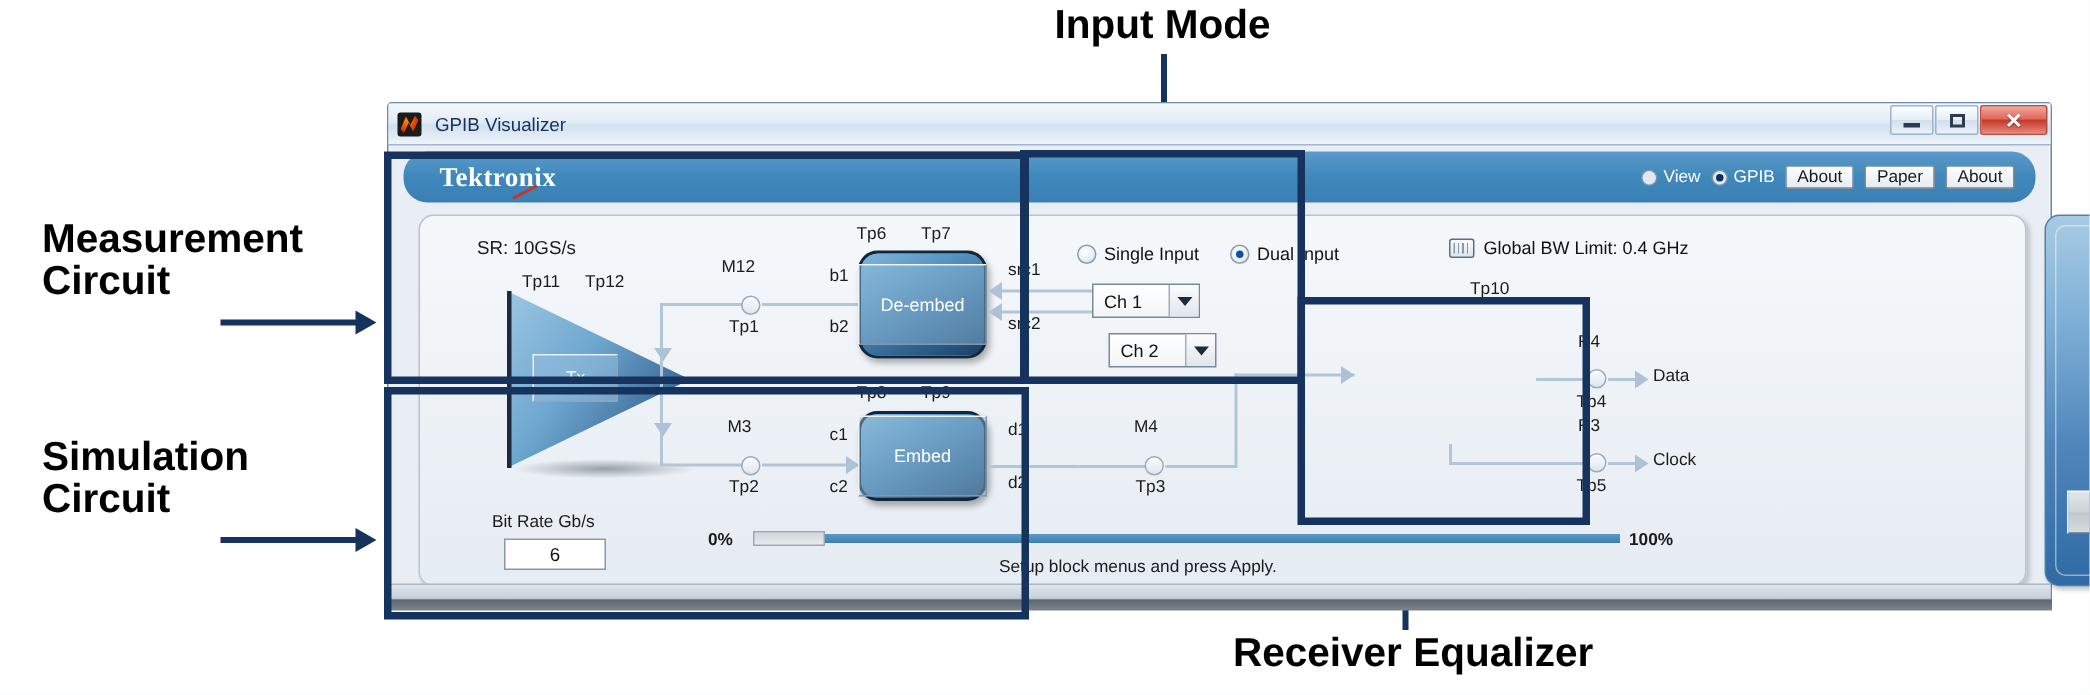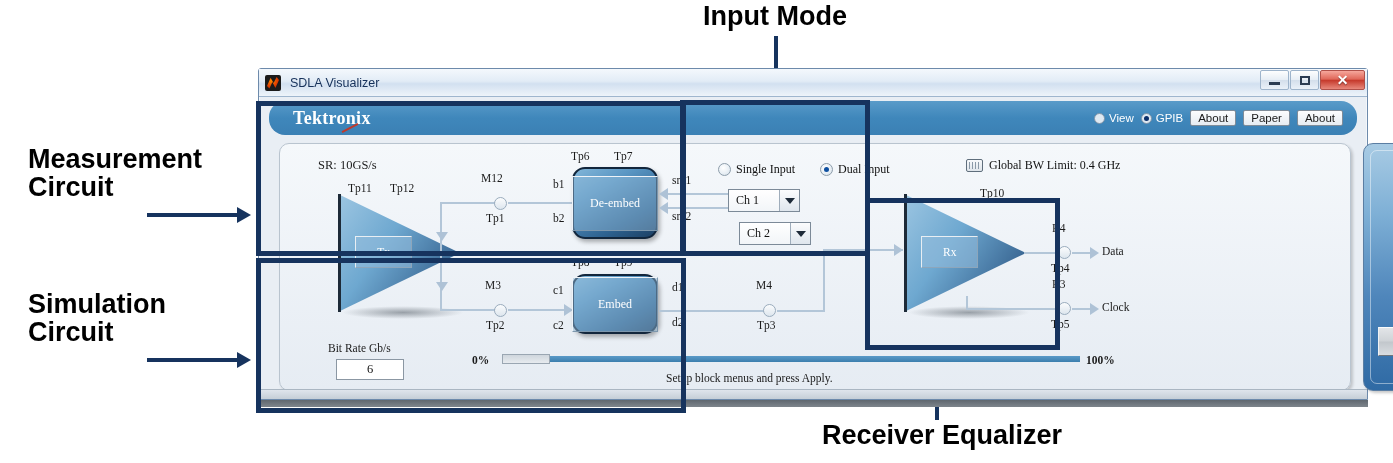--- a/index.html
+++ b/index.html
@@ -94,21 +94,21 @@
     border: 1px solid #7f8c99; border-radius: 2px;
   }
 
   
   #panel {
     position: absolute; left: 20px; top: 74px; width: 1072px; height: 248px;
     background: linear-gradient(to bottom,#f5f8fb 0%, #e6ecf3 100%);
     border: 1px solid #b9c4cf; border-radius: 10px;
     box-shadow: 2px 2px 3px rgba(0,0,0,.18);
   }
-  #diagram { position: absolute; left: 0; top: 0; width: 850px; height: 248px; font-family: Liberation Serif, serif; }
+  #diagram { position: absolute; left: 0; top: 0; width: 850px; height: 248px; }
 
   .lbl { position: absolute; font-size: 11.5px; color:#1b1b1b; white-space: nowrap; }
   .lbl.sr { font-size: 12.5px; }
 
   
   .tri { position: absolute; }
   .tri .shadow {
     position:absolute; left: 4px; bottom: -7px; width: 100%; height: 13px;
     background: radial-gradient(ellipse at center, rgba(40,50,60,.42) 0%, rgba(40,50,60,0) 70%);
   }
@@ -249,21 +249,21 @@
   <div class="ann-arrow" style="left:237px; top:352px; border-top:8px solid transparent; border-bottom:8px solid transparent; border-left:14px solid #16335e;"></div>
 
   <div class="callout big" style="left:822px; top:421px;">Receiver Equalizer</div>
   <div class="ann-line" style="left:935px; top:352px; width:4px; height:68px;"></div>
   <div class="ann-arrow" style="left:927px; top:340px; border-left:10px solid transparent; border-right:10px solid transparent; border-bottom:14px solid #16335e;"></div>
 
   <div id="win">
 
     <div id="titlebar">
       <div id="app-icon"></div>
-      <div id="title-text">SDLA Visualizer</div>
+      <div id="title-text">GPIB Visualizer</div>
       <div id="winbtns">
         <div class="wb">
             <span class="glyph-min"></span>
           </div>
         <div class="wb">
             <span class="glyph-max"></span>
           </div>
         <div class="wb close">
             <span class="glyph-x">✕</span>
           </div>
@@ -350,26 +350,20 @@
 
         <div class="wire wh" style="left:439px; top:166px; width:50px;"></div>
         <div class="tp" style="left:483px; top:160px;"></div>
         <div class="lbl" style="left:476px; top:135px;">M4</div>
         <div class="lbl" style="left:477px; top:175px;">Tp3</div>
         <div class="wire wh" style="left:497px; top:166px; width:48px;"></div>
         <div class="wire wv" style="left:543px; top:105px; height:61px;"></div>
         <div class="wire wh" style="left:543px; top:105px; width:80px;"></div>
         <div class="arrowR" style="left:614px; top:100px;"></div>
 
-        <div class="tri" style="left:624px; top:50px; width:122px; height:118px;">
-          <div class="shadow"></div>
-          <div class="body"></div>
-          <div class="edge"></div>
-          <div class="inner">Rx</div>
-        </div>
         <div class="lbl" style="left:700px; top:43px;">Tp10</div>
 
         <div class="wire wh" style="left:744px; top:108px; width:38px;"></div>
         <div class="tp" style="left:778px; top:102px;"></div>
         <div class="lbl" style="left:772px; top:78px;">R4</div>
         <div class="lbl" style="left:771px; top:118px;">Tp4</div>
         <div class="wire wh" style="left:792px; top:108px; width:22px;"></div>
         <div class="arrowR" style="left:810px; top:103px;"></div>
         <div class="lbl" style="left:822px; top:101px;">Data</div>
 

